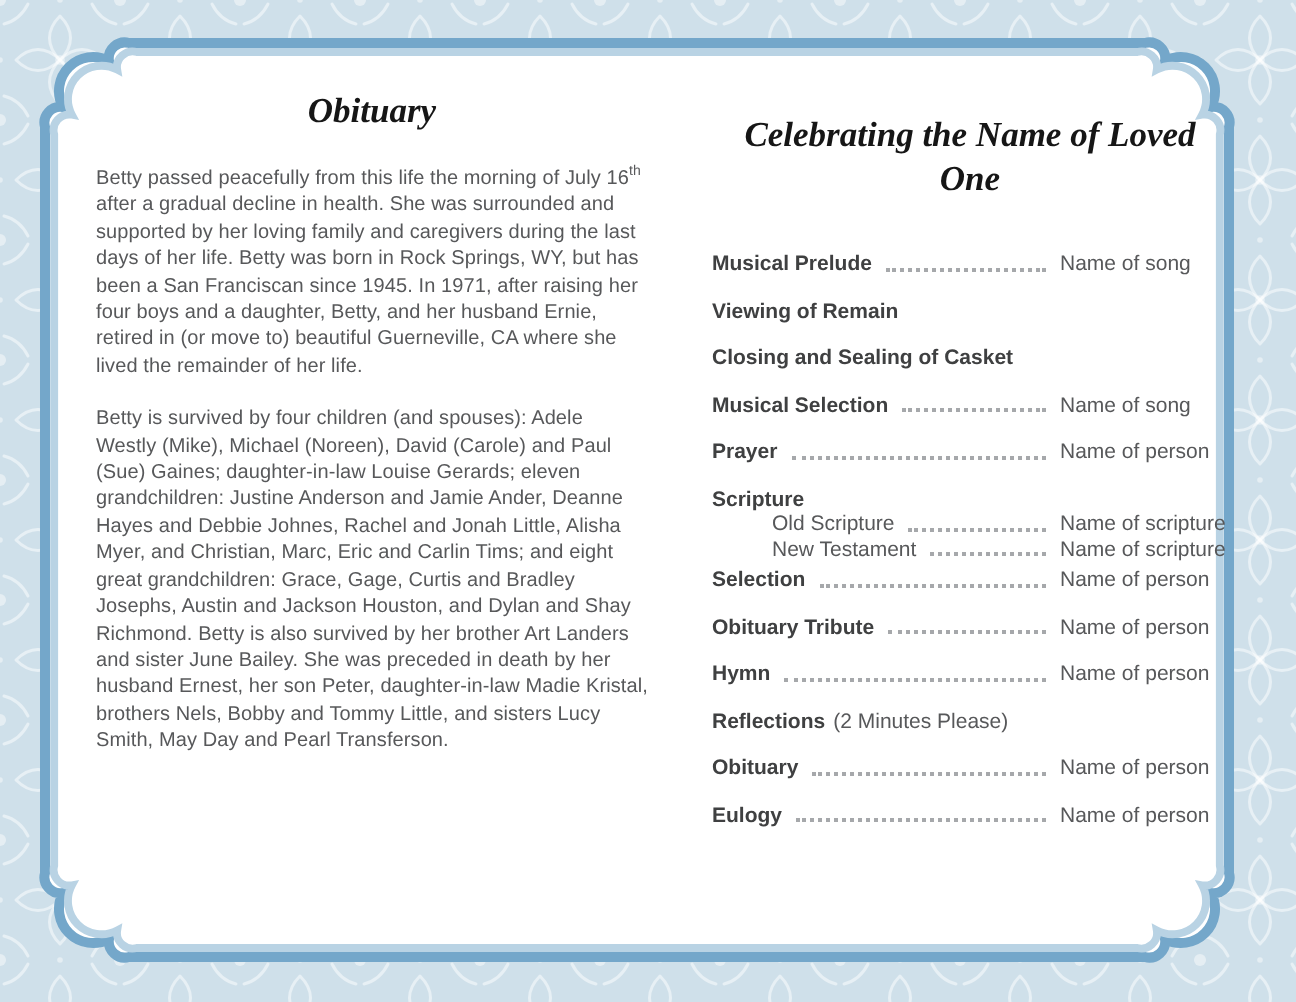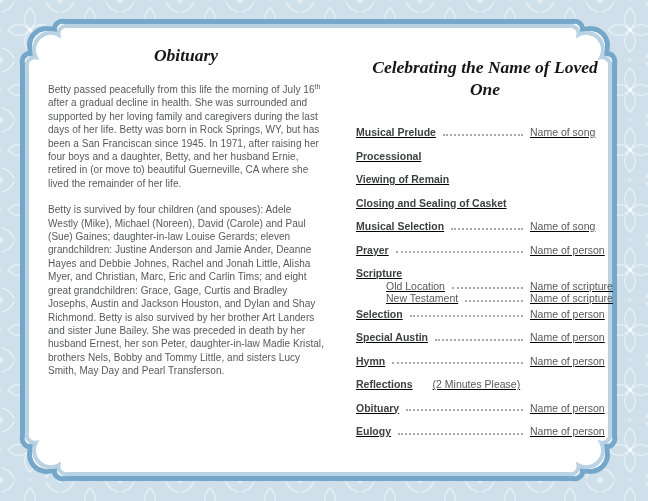--- a/index.html
+++ b/index.html
@@ -39,25 +39,24 @@
   .obit p{
     font-size:10px;line-height:13.4px;letter-spacing:0.05px;
     color:var(--body-text);margin:0 0 13px 0;text-align:left;
   }
   .obit sup{font-size:7px;line-height:0;vertical-align:super;}
 
   .prow{
     display:flex;align-items:baseline;
     font-size:10.5px;line-height:12.5px;
     margin-bottom:11px;
-    text-decoration:underline;
   }
   .prow.tight{margin-bottom:0;}
   .plabel{font-weight:bold;color:var(--label-text);white-space:nowrap;}
-  .pnote{color:var(--body-text);margin-left:20px;white-space:nowrap;}
+  .pnote{color:var(--body-text);margin-left:4px;white-space:nowrap;}
   .pleader{
     flex:1 1 auto;align-self:flex-end;height:0;
     margin:0 7px 3px 7px;
     border-bottom:2px dotted var(--leader-dots);
   }
   .pvalue{width:84px;flex:0 0 84px;color:var(--body-text);white-space:nowrap;}
   .prow.sub{padding-left:30px;margin-bottom:0;}
   .prow.sub.last{margin-bottom:3px;}
   .prow.sub .plabel{font-weight:normal;color:var(--body-text);}
 </style>
@@ -144,23 +143,20 @@
 
   <div class="col-right">
     <h1 class="title">Celebrating the Name of Loved One</h1>
 
     <div class="prow">
       <span class="plabel">Musical Prelude</span>
       <span class="pleader"></span>
       <span class="pvalue">Name of song</span>
     </div>
 
-    <div class="prow">
-      <span class="plabel">Processional</span>
-    </div>
 
     <div class="prow">
       <span class="plabel">Viewing of Remain</span>
     </div>
 
     <div class="prow">
       <span class="plabel">Closing and Sealing of Casket</span>
     </div>
 
     <div class="prow">
@@ -172,38 +168,38 @@
     <div class="prow">
       <span class="plabel">Prayer</span>
       <span class="pleader"></span>
       <span class="pvalue">Name of person</span>
     </div>
 
     <div class="prow tight">
       <span class="plabel">Scripture</span>
     </div>
     <div class="prow sub">
-      <span class="plabel">Old Location</span>
+      <span class="plabel">Old Scripture</span>
       <span class="pleader"></span>
       <span class="pvalue">Name of scripture</span>
     </div>
     <div class="prow sub last">
       <span class="plabel">New Testament</span>
       <span class="pleader"></span>
       <span class="pvalue">Name of scripture</span>
     </div>
 
     <div class="prow">
       <span class="plabel">Selection</span>
       <span class="pleader"></span>
       <span class="pvalue">Name of person</span>
     </div>
 
     <div class="prow">
-      <span class="plabel">Special Austin</span>
+      <span class="plabel">Obituary Tribute</span>
       <span class="pleader"></span>
       <span class="pvalue">Name of person</span>
     </div>
 
     <div class="prow">
       <span class="plabel">Hymn</span>
       <span class="pleader"></span>
       <span class="pvalue">Name of person</span>
     </div>
 

